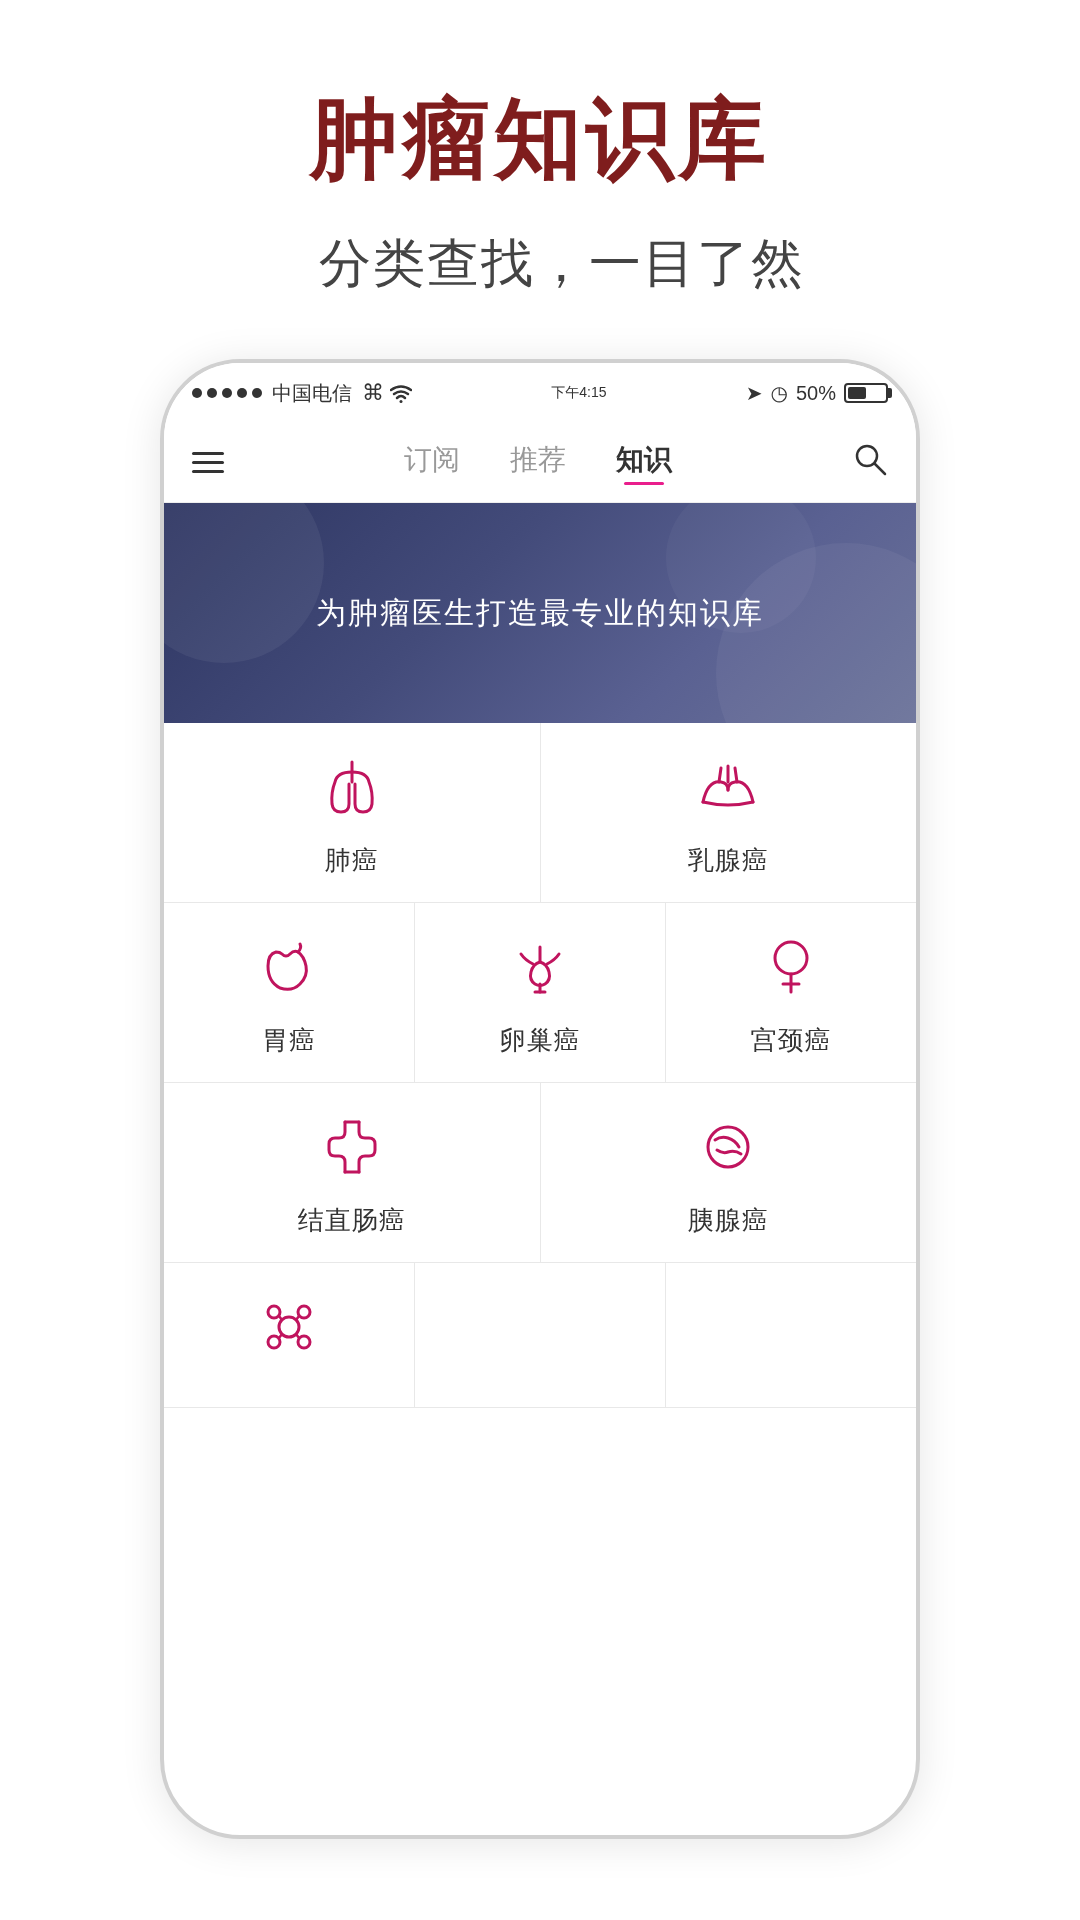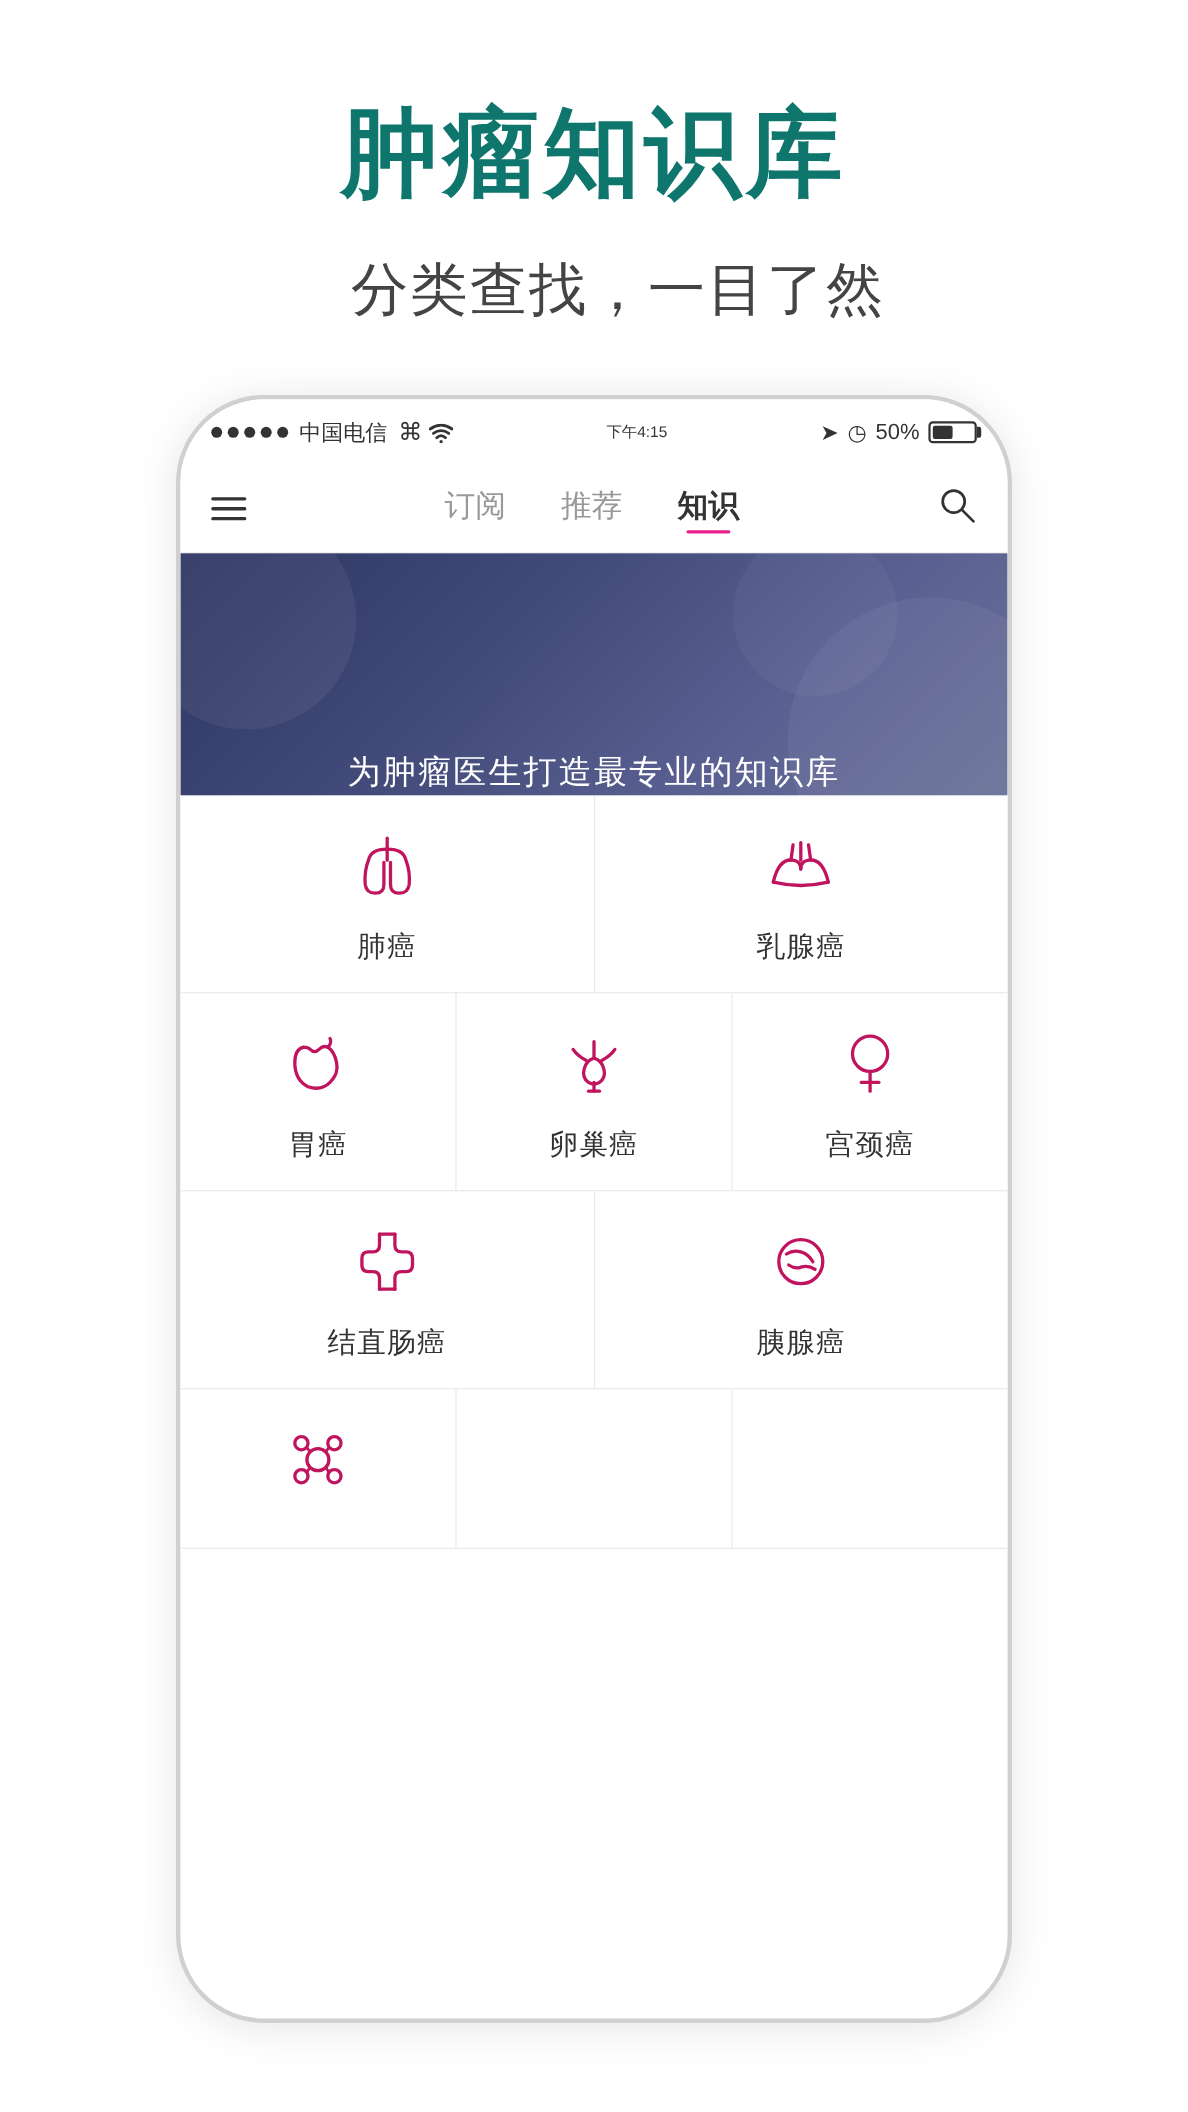--- a/index.html
+++ b/index.html
@@ -19,21 +19,21 @@
       width: 100%;
       display: flex;
       flex-direction: column;
       align-items: center;
       padding-top: 80px;
       padding-bottom: 60px;
     }
     .page-title {
       font-size: 88px;
       font-weight: 700;
-      color: #0f766e;
+      color: #7f1d1d;
       letter-spacing: 4px;
       margin-bottom: 30px;
     }
     .page-subtitle {
       font-size: 52px;
       color: #444;
       letter-spacing: 2px;
       margin-left: 44px;
     }
 
@@ -130,21 +130,21 @@
     .nav-search-icon {
       font-size: 32px; color: #333; cursor: pointer;
     }
 
     
     .banner {
       width: 100%;
       height: 220px;
       background: linear-gradient(135deg, #2d3561 0%, #434b7a 40%, #5a6192 70%, #6b7299 100%);
       display: flex;
-      align-items: flex-end;
+      align-items: center;
       justify-content: center;
       position: relative;
       overflow: hidden;
     }
     .banner-blob1 {
       position: absolute; width: 200px; height: 200px;
       background: rgba(255,255,255,0.06); border-radius: 50%;
       left: -40px; top: -40px;
     }
     .banner-blob2 {

